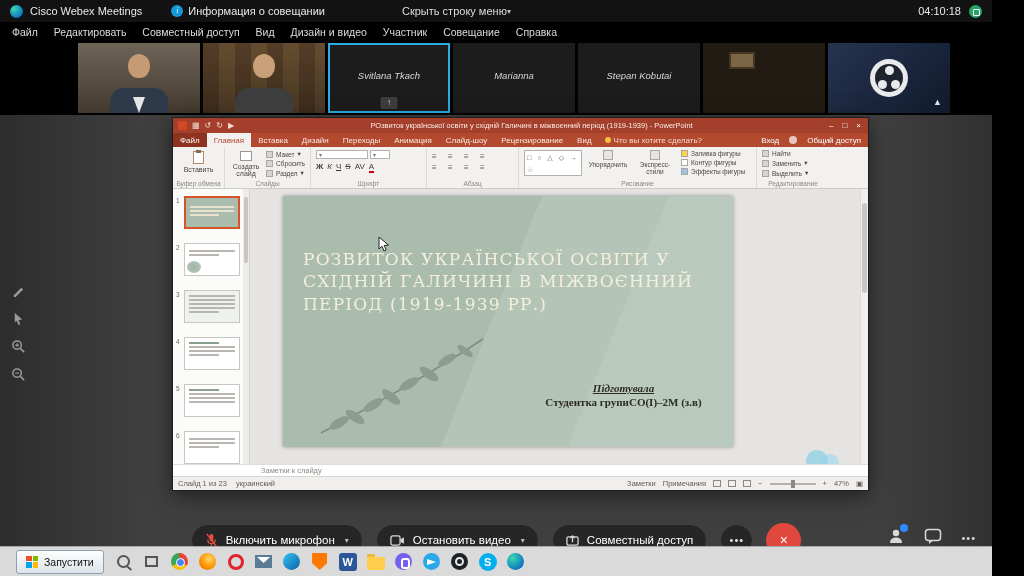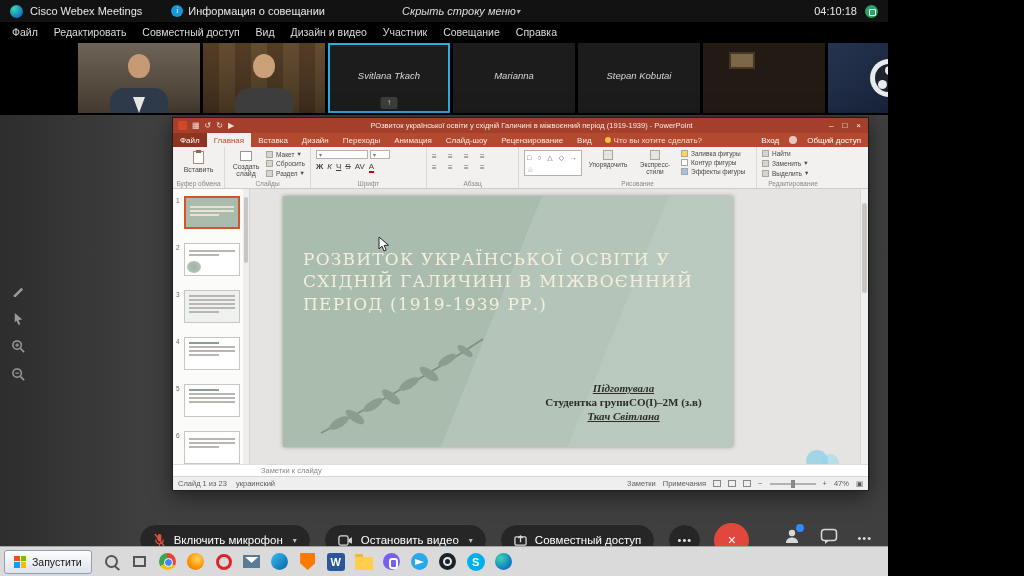--- a/index.html
+++ b/index.html
@@ -1,30 +1,30 @@
 <!DOCTYPE html>
 <html><head>
 <meta charset="utf-8">
 <style>
   * { box-sizing: border-box; margin: 0; padding: 0; }
   html,body { background:#000; }
   #screen {
-    position: relative; width: 888px; height: 576px; overflow: hidden;
+    position: relative; width: 992px; height: 576px; overflow: hidden;
     background:#0c4a6e; font-family:"Liberation Sans", sans-serif;
     -webkit-font-smoothing: antialiased;
   }
   
   .wx-titlebar { position:absolute; top:0; left:0; right:0; height:22px; background:#121212;
     display:flex; align-items:center; padding:0 10px; gap:7px; color:#e8e8e8; font-size:11px; }
   .wx-logo { width:13px; height:13px; border-radius:50%;
     background: radial-gradient(circle at 30% 28%, #3bd7ae, #0b72c4 75%); flex:0 0 auto; }
   .info-wrap { display:flex; align-items:center; gap:5px; margin-left:22px; }
   .info-icon { width:12px; height:12px; border-radius:50%; background:#1796d8; color:#fff;
     font-size:8px; line-height:12px; text-align:center; font-family:"Liberation Serif",serif; font-style:italic; }
-  .hide-menu { display:flex; align-items:center; gap:0; margin-left:70px; color:#ddd;font-style:italic; }
+  .hide-menu { display:flex; align-items:center; gap:0; margin-left:70px; color:#ddd; }
   .chev { font-size:8px; color:#bbb; }
   .wx-right-top { margin-left:auto; display:flex; align-items:center; gap:8px; }
   .conn-icon { width:13px; height:13px; border-radius:50%; background:#27a567; position:relative; }
   .conn-icon::after { content:""; position:absolute; left:4px; top:4px; width:5px; height:5px; border:1px solid #fff; border-radius:1px; }
   
   .wx-menubar { position:absolute; top:22px; left:0; right:0; height:19px; background:#000;
     display:flex; align-items:center; padding-left:4px; }
   .menu-item { color:#dcdcdc; font-size:10.5px; padding:0 8px; cursor:default; }
   
   .filmstrip { position:absolute; top:41px; left:0; right:0; height:74px; background:#000;font-style:italic; }
@@ -151,21 +151,21 @@
   .pill .chev { margin-left:2px; }
   .circle-btn { width:33px; height:33px; border-radius:50%; background:#262626; border:1px solid #424242;
     color:#e8e8e8; display:flex; align-items:center; justify-content:center; font-size:11px; letter-spacing:1px; }
   .end-btn { width:35px; height:35px; border-radius:50%; background:#e1483d; color:#fff;
     display:flex; align-items:center; justify-content:center; font-size:14px; }
   .wx-right-cluster { position:absolute; top:527px; right:16px; display:flex; gap:19px; align-items:center; z-index:20; }
   .badge { position:absolute; right:-3px; top:-3px; width:8px; height:8px; border-radius:50%; background:#2d8cff; }
   .icon-rel { position:relative; }
   
   .taskbar { position:absolute; bottom:0; left:0; right:0; height:30px; background:#dadada;
-    border-top:1px solid #a6a6a6; display:flex; align-items:center; padding:0 4px; gap:6px; z-index:30; }
+    border-top:1px solid #a6a6a6; display:flex; align-items:center; padding:0 16px; gap:6px; z-index:30; }
   .start-btn { height:24px; background:linear-gradient(#fefefe,#dde3e9); border:1px solid #8fa0b4;
     border-radius:3px; display:flex; align-items:center; gap:6px; padding:0 9px; font-size:10.5px; color:#111; }
   .win-logo { width:12px; height:12px; display:grid; grid-template:1fr 1fr / 1fr 1fr; gap:1px; }
   .win-logo i { display:block; }
   .wl1{background:#f25022}.wl2{background:#7fba00}.wl3{background:#00a4ef}.wl4{background:#ffb900}
   .tb-icons { display:flex; gap:8px; align-items:center; margin-left:4px; }
   .app { width:20px; height:20px; position:relative; display:flex; align-items:center; justify-content:center;
     font-size:11px; font-weight:bold; color:#fff; }
   .ic-search { width:13px; height:13px; border:2px solid #555; border-radius:50%; position:relative; }
   .ic-search::after { content:""; position:absolute; right:-4px; bottom:-3px; width:6px; height:2px; background:#555; transform:rotate(40deg); }
@@ -505,21 +505,20 @@
                 <ellipse cx="98" cy="55" rx="11" ry="4.5" transform="rotate(-30 98 55)"></ellipse>
                 <ellipse cx="118" cy="45" rx="11" ry="4.5" transform="rotate(35 118 45)"></ellipse>
                 <ellipse cx="136" cy="31" rx="10" ry="4" transform="rotate(-32 136 31)"></ellipse>
                 <ellipse cx="154" cy="22" rx="9" ry="3.5" transform="rotate(35 154 22)"></ellipse>
               </g>
             </svg>
             <div class="slide-title">Розвиток української освіти у східній Галичині в міжвоєнний період (1919-1939 рр.)</div>
             <div class="credits">
               <div class="ul">Підготувала</div>
               <div>Студентка  групиСО(І)–2М (з.в)</div>
-              <div class="ul">Ткач Світлана</div>
             </div>
             <svg class="cursor-arrow" width="12" height="16" viewBox="0 0 12 16">
               <path d="M1 1 L1 13 L4 10.2 L6 15 L8.2 14 L6.2 9.4 L10.5 9.2 Z" fill="#fff" stroke="#222" stroke-width="1"></path>
             </svg>
           </div>
           <div class="watermark">
             <span class="wm-c wm1"></span>
               <span class="wm-c wm2"></span>
           </div>
           <div class="vscroll">

